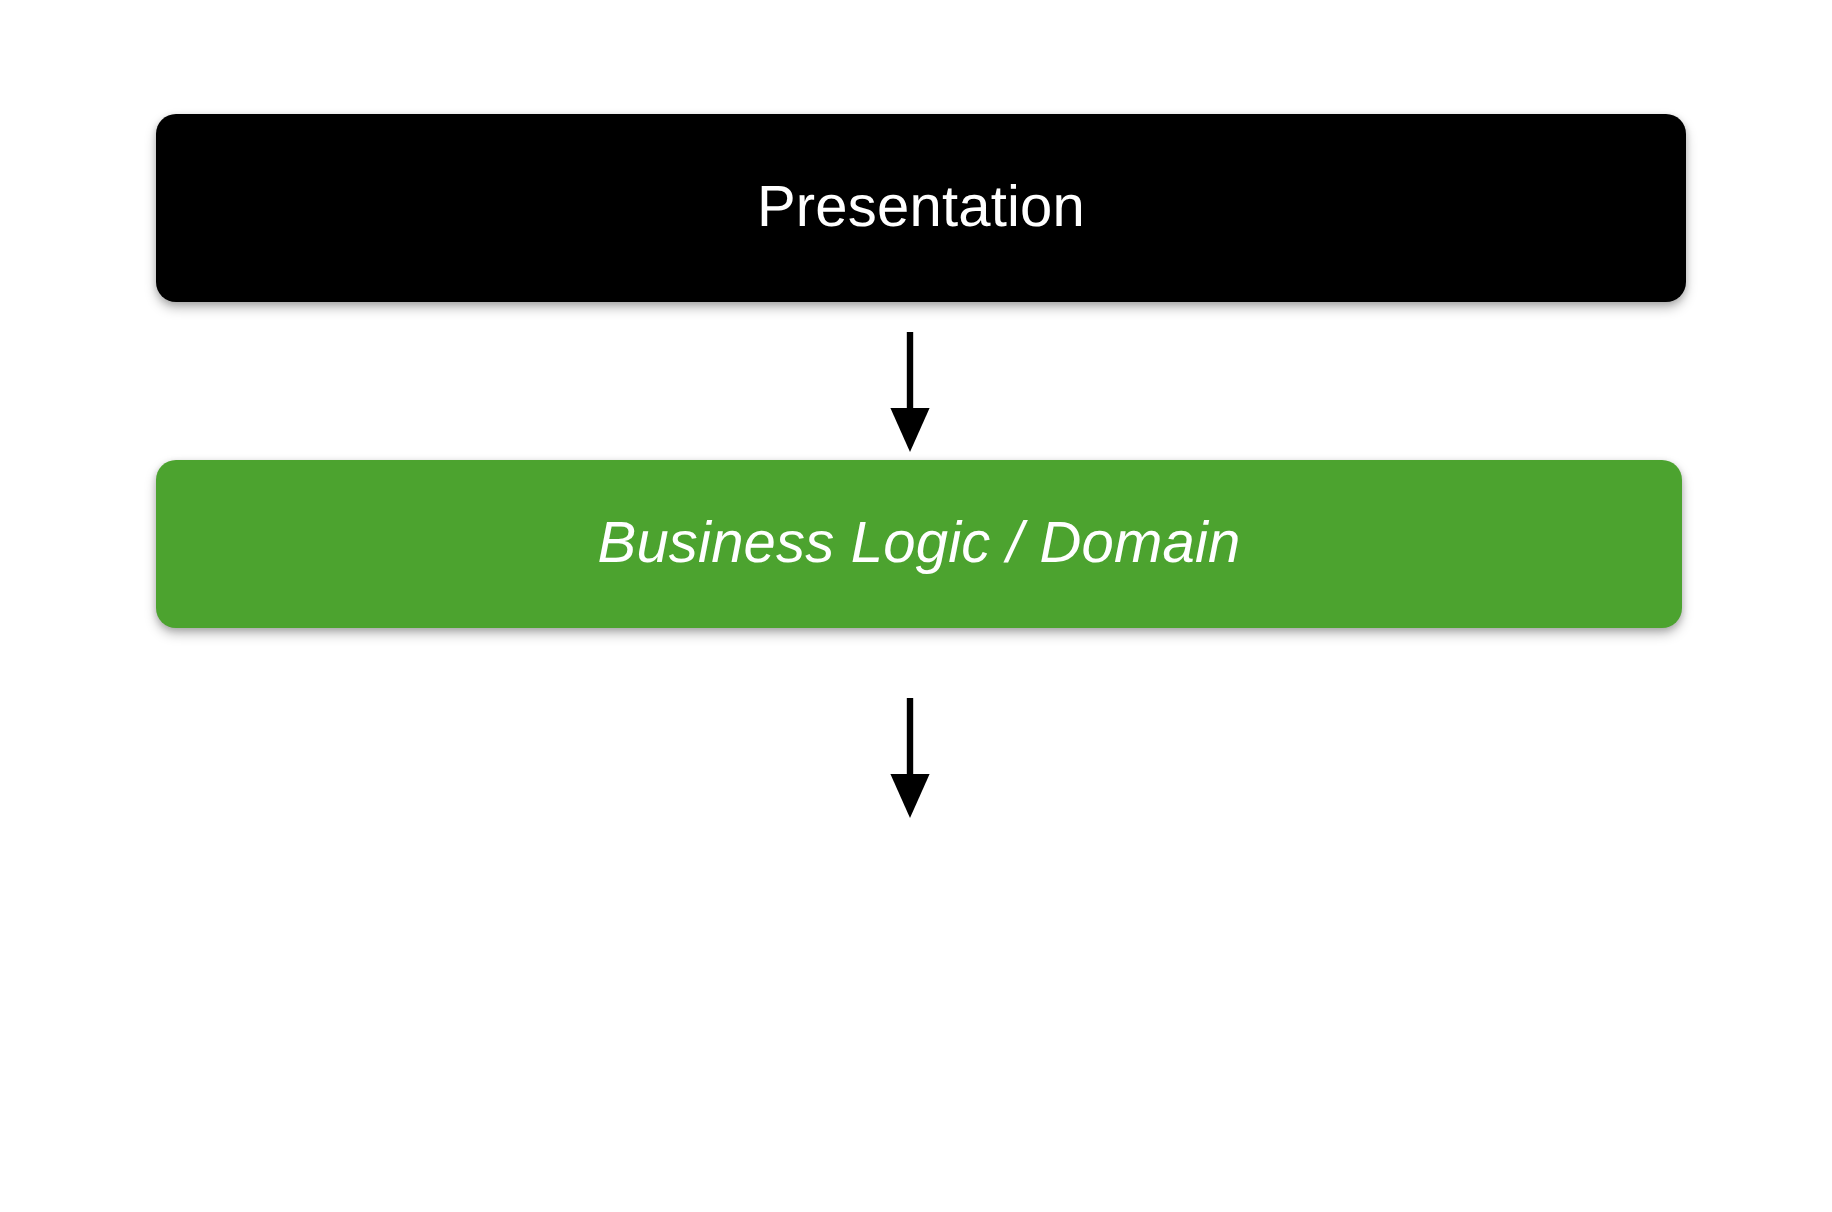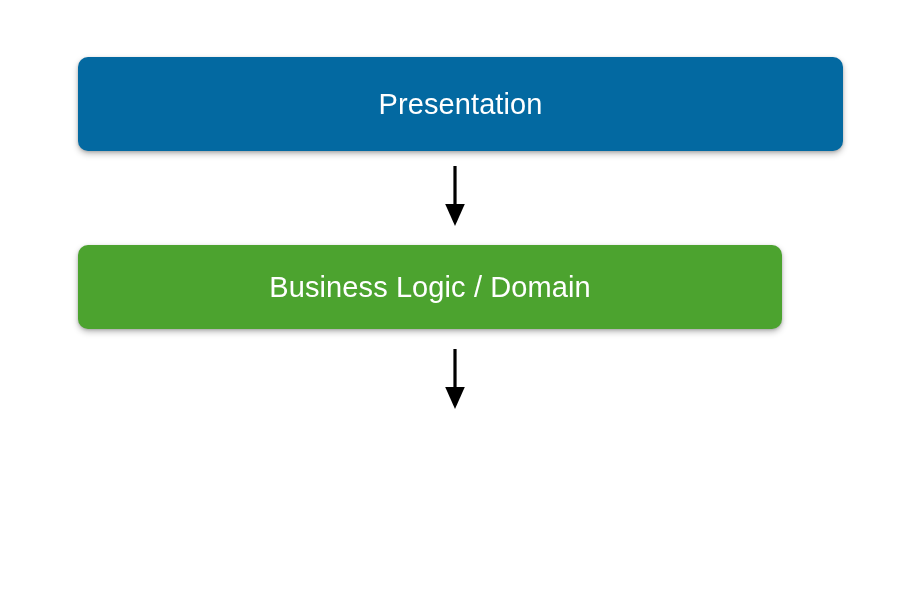--- a/index.html
+++ b/index.html
@@ -49,23 +49,24 @@
   #node-presentation {
     left: 78px;
     top: 57px;
     width: 765px;
     height: 94px;
   }
 
   
   #node-business-logic {
     left: 78px;
-    top: 245px;
-    width: 704px;
+    top: 230px;
+    width: 763px;
     height: 84px;
+    font-style: italic;
   }
 
   
   #node-data-access {
     left: 72px;
     top: 428px;
     width: 768px;
     height: 84px;
   }
 
@@ -86,21 +87,21 @@
     top: 343px;
     width: 50px;
     height: 70px;
   }
 </style>
 </head>
 <body>
 
 <div id="diagram-canvas">
 
-  <div class="layer-node" id="node-presentation" style="background:#0369a1">
+  <div class="layer-node" id="node-presentation" style="background:#000000">
     <span class="layer-label">Presentation</span>
   </div>
 
   <svg class="connector-arrow" id="arrow-presentation-business" viewBox="0 0 50 70" width="50" height="70" xmlns="http://www.w3.org/2000/svg">
     <line x1="25" y1="6" x2="25" y2="47" stroke="#000000" stroke-width="3.2"></line>
     <polygon points="25,66 15.2,44 34.8,44" fill="#000000"></polygon>
   </svg>
 
   <div class="layer-node" id="node-business-logic" style="background:#4ca32f">
     <span class="layer-label">Business Logic / Domain</span>

